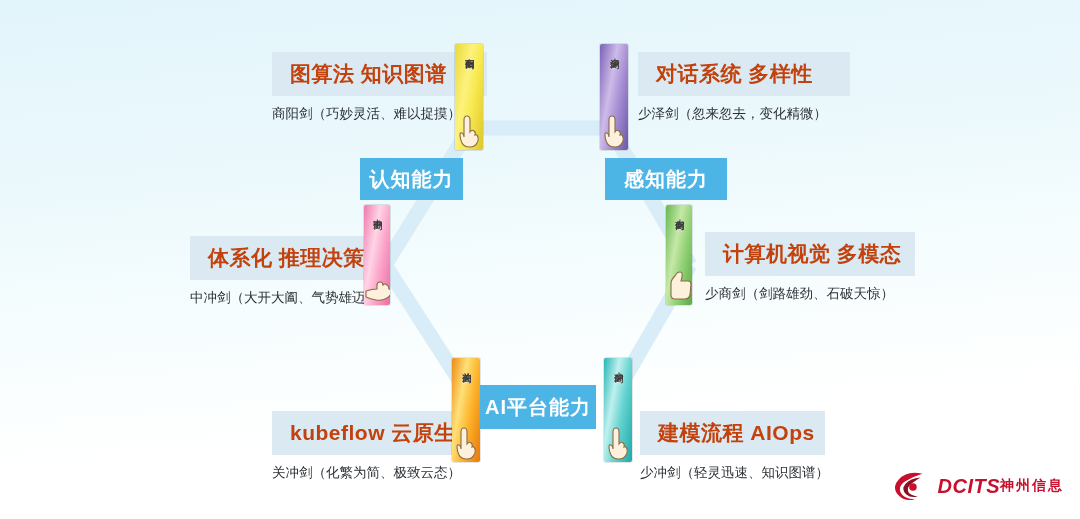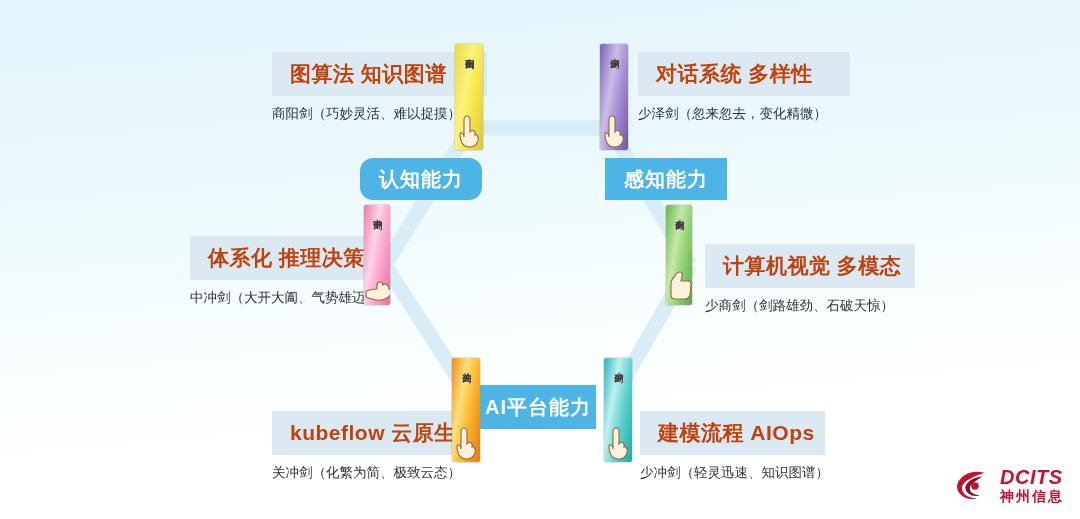--- a/index.html
+++ b/index.html
@@ -64,21 +64,21 @@
     display:flex;align-items:center;justify-content:center;
     color:#fff;font-weight:700;letter-spacing:1px;
     white-space:nowrap;
   }
   .chip.cap{height:42px;font-size:20px;}
   .chip.platform{height:44px;font-size:20px;}
 
   
   .logo{position:absolute;right:16px;bottom:16px;display:flex;align-items:center;gap:7px;}
   .logo .mark{width:38px;height:34px;}
-  .logo .words{display:flex;flex-direction:column;line-height:1;}
+  .logo .words{display:flex;line-height:1;text-align:center;}
   .logo .en{font-size:20px;font-weight:800;color:#c8102e;letter-spacing:.5px;font-style:italic;}
   .logo .cn{font-size:14px;font-weight:700;color:#c8102e;letter-spacing:2px;margin-top:2px;}
 </style>
 </head>
 <body>
 
 <div id="stage">
 
   <svg class="hex-band" viewBox="0 0 1080 519" preserveAspectRatio="none">
     <g fill="none" stroke="#d8edf8" stroke-width="15" stroke-linejoin="miter">
@@ -109,21 +109,21 @@
       <path d="M13 4 q3 0 3 4 l0 12 q2-3 4-1 q2 1 1 4 q2-1 3 2 q1 3-1 6 q-2 4-7 4 q-6 0-8-4 q-2-4-2-8 q0-3 2-2 q2 1 2 4 l0-17 q0-4 3-4z" fill="#fdf0dc" stroke="#8a6c46" stroke-width="1.1"></path>
     </svg>
   </div>
   <div class="item right" style="left:638px;top:52px;width:212px;">
     <div class="title-band">
       <span class="ttl">对话系统 多样性</span>
     </div>
     <div class="sub">少泽剑（忽来忽去，变化精微）</div>
   </div>
 
-  <div class="chip cap" style="left:360px;top:158px;width:122px;border-radius:13px;">
+  <div class="chip cap" style="left:360px;top:158px;width:103px;">
     <span>认知能力</span>
   </div>
   <div class="chip cap" style="left:605px;top:158px;width:122px;">
     <span>感知能力</span>
   </div>
 
   <div class="item left" style="left:190px;top:236px;width:196px;">
     <div class="title-band">
       <span class="ttl">体系化 推理决策</span>
     </div>
@@ -135,21 +135,21 @@
       <path d="M2 22 q6-2 11-2 l0-4 q0-3 3-3 q3 0 3 3 q2-2 4 0 q2 1 2 4 q2 0 2 3 q0 4-4 6 q-5 3-11 2 q-6-1-10-3 z" fill="#fdf0dc" stroke="#8a6c46" stroke-width="1.1"></path>
     </svg>
   </div>
 
   <div class="sword sw-green" style="left:666px;top:205px;width:26px;height:100px;">
     <span class="sw-label">少商剑</span>
     <svg class="hand" viewBox="0 0 30 36">
       <path d="M11 9 q2-4 5-4 q3 0 2 5 l-1 4 l7 0 q3 0 3 3 l-1 11 q-1 4-5 4 l-10 0 q-4 0-4-4 l0-12 q0-3 4-7z" fill="#fdf0dc" stroke="#8a6c46" stroke-width="1.1"></path>
     </svg>
   </div>
-  <div class="item right" style="left:705px;top:244px;width:210px;">
+  <div class="item right" style="left:705px;top:232px;width:210px;">
     <div class="title-band">
       <span class="ttl">计算机视觉 多模态</span>
     </div>
     <div class="sub">少商剑（剑路雄劲、石破天惊）</div>
   </div>
 
   <div class="item left" style="left:272px;top:411px;width:200px;">
     <div class="title-band">
       <span class="ttl">kubeflow 云原生</span>
     </div>

